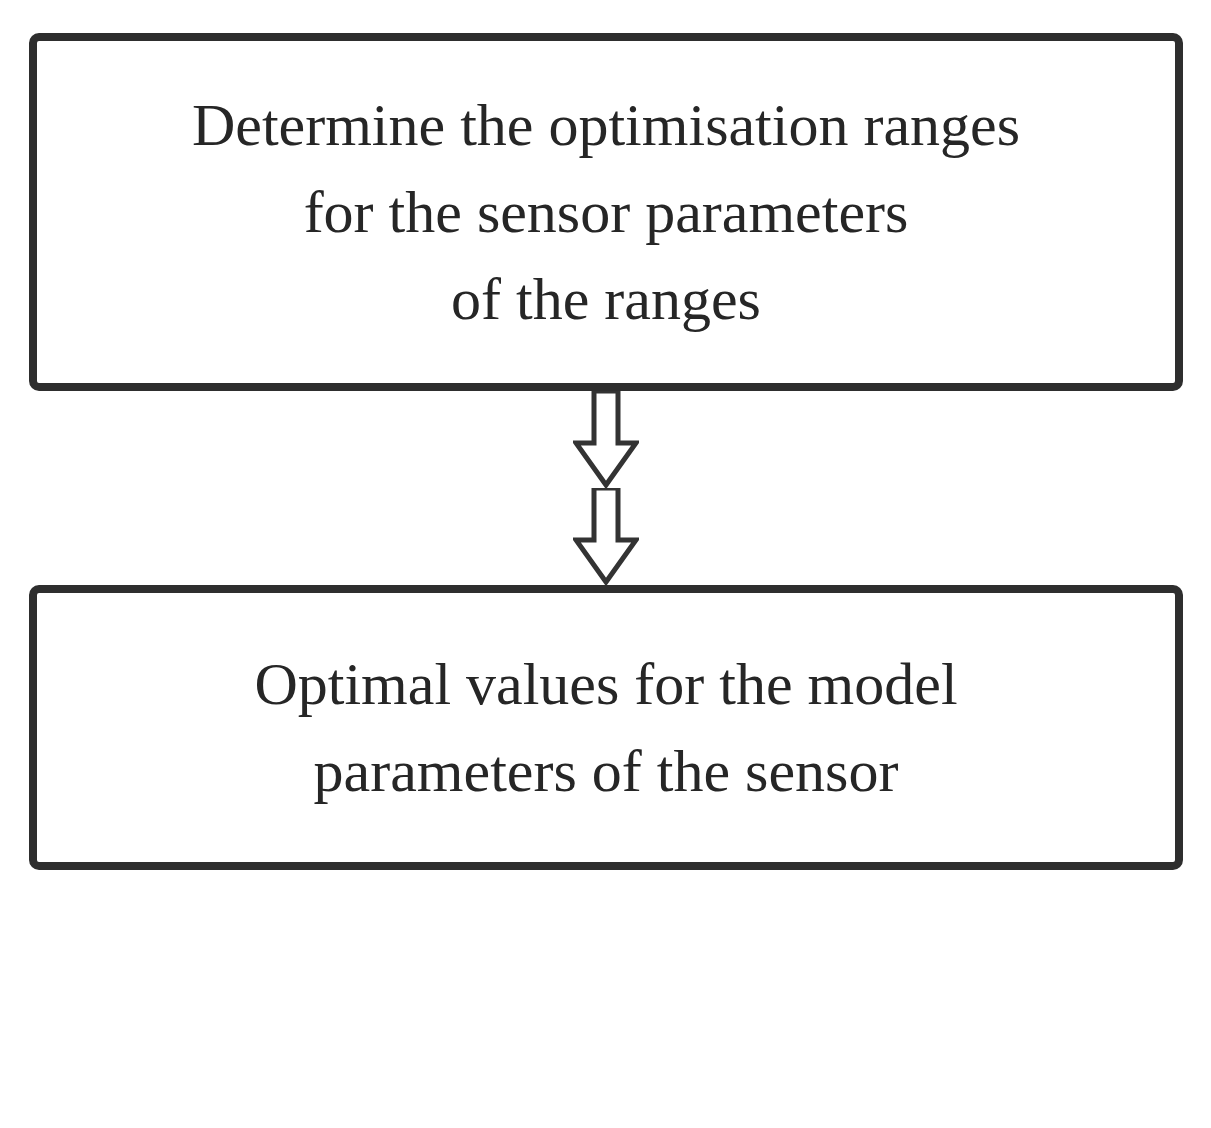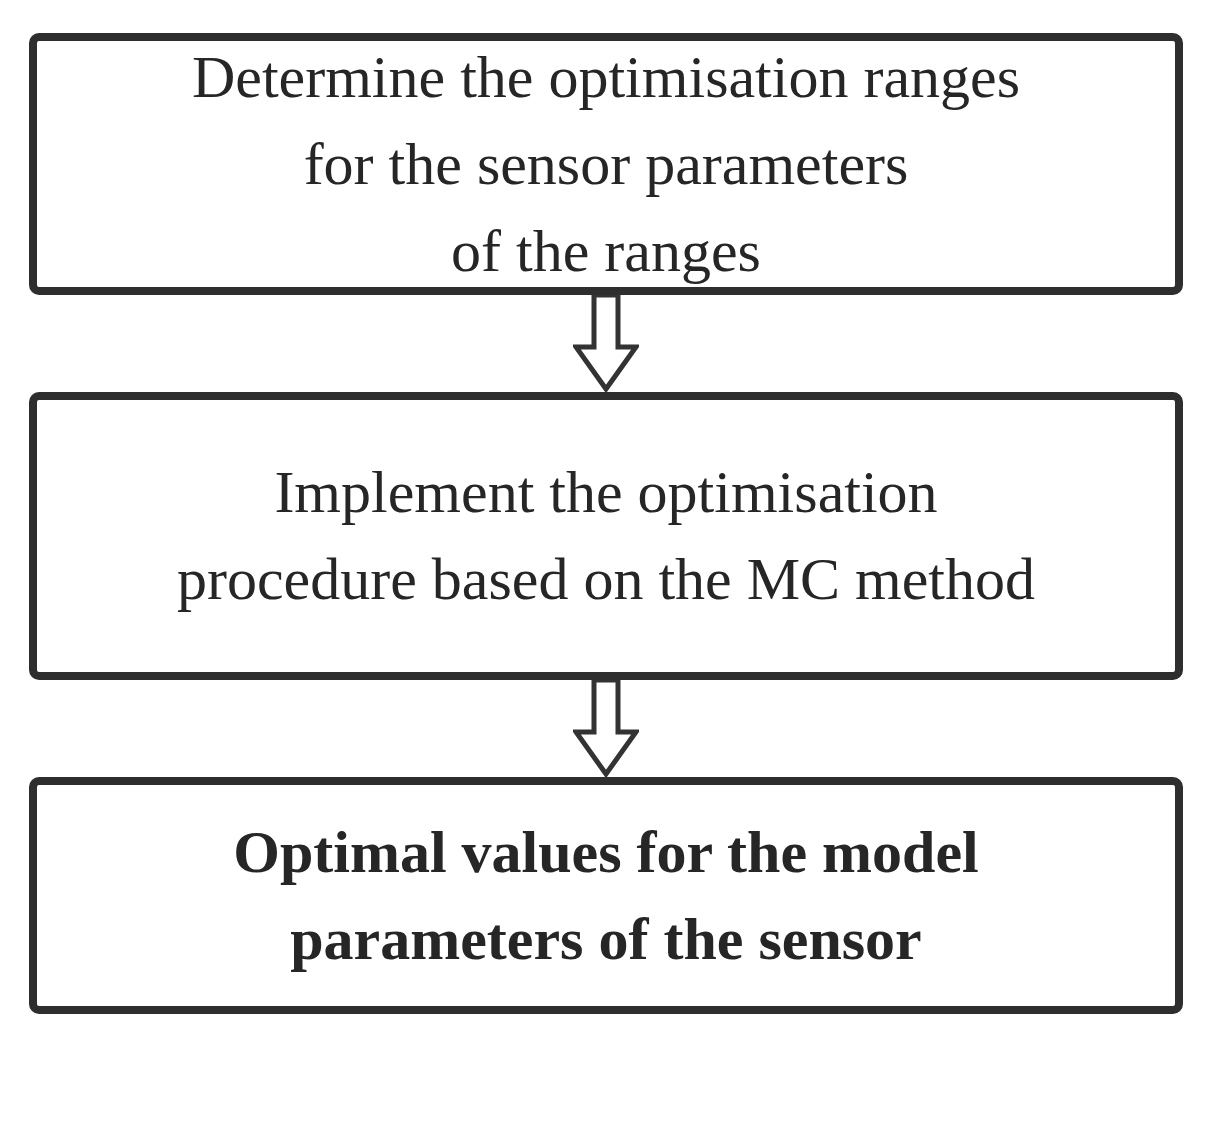--- a/index.html
+++ b/index.html
@@ -33,23 +33,23 @@
     align-items: center;
     text-align: center;
     color: var(--color-text, #262626);
     font-size: 60px;
     line-height: 87px;
   }
   .flow-box .line {
     display: block;
     white-space: nowrap;
   }
-  #box-1 { height: 262px; text-align: center; }
+  #box-1 { height: 358px; text-align: center; }
   #box-2 { height: 288px; }
-  #box-3 { height: 237px; font-weight: bold; }
+  #box-3 { height: 285px; }
   .arrow-wrap {
     height: 97px;
     display: flex;
     justify-content: center;
     align-items: stretch;
     flex: 0 0 auto;
   }
   .arrow-wrap svg {
     height: 97px;
     width: 66px;
@@ -72,24 +72,20 @@
     <span class="line">for the sensor parameters</span>
     <span class="line">of the ranges</span>
   </div>
 
   <div class="arrow-wrap">
     <svg viewBox="0 0 66 97" aria-hidden="true">
       <path d="M 21 0 L 45 0 L 45 52 L 63 52 L 33 94 L 3 52 L 21 52 Z"></path>
     </svg>
   </div>
 
-  <div class="flow-box" id="box-2">
-    <span class="line">Implement the optimisation</span>
-    <span class="line">procedure based on the MC method</span>
-  </div>
 
   <div class="arrow-wrap">
     <svg viewBox="0 0 66 97" aria-hidden="true">
       <path d="M 21 0 L 45 0 L 45 52 L 63 52 L 33 94 L 3 52 L 21 52 Z"></path>
     </svg>
   </div>
 
   <div class="flow-box" id="box-3">
     <span class="line">Optimal values for the model</span>
     <span class="line">parameters of the sensor</span>

